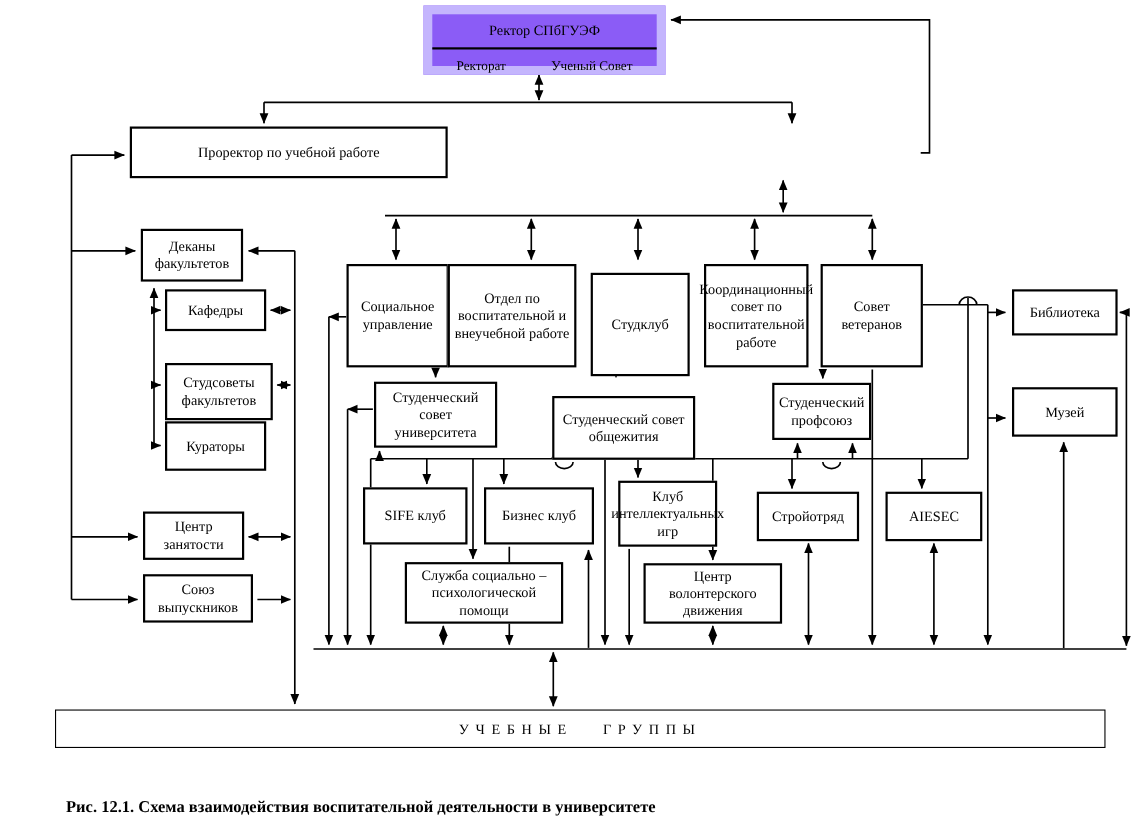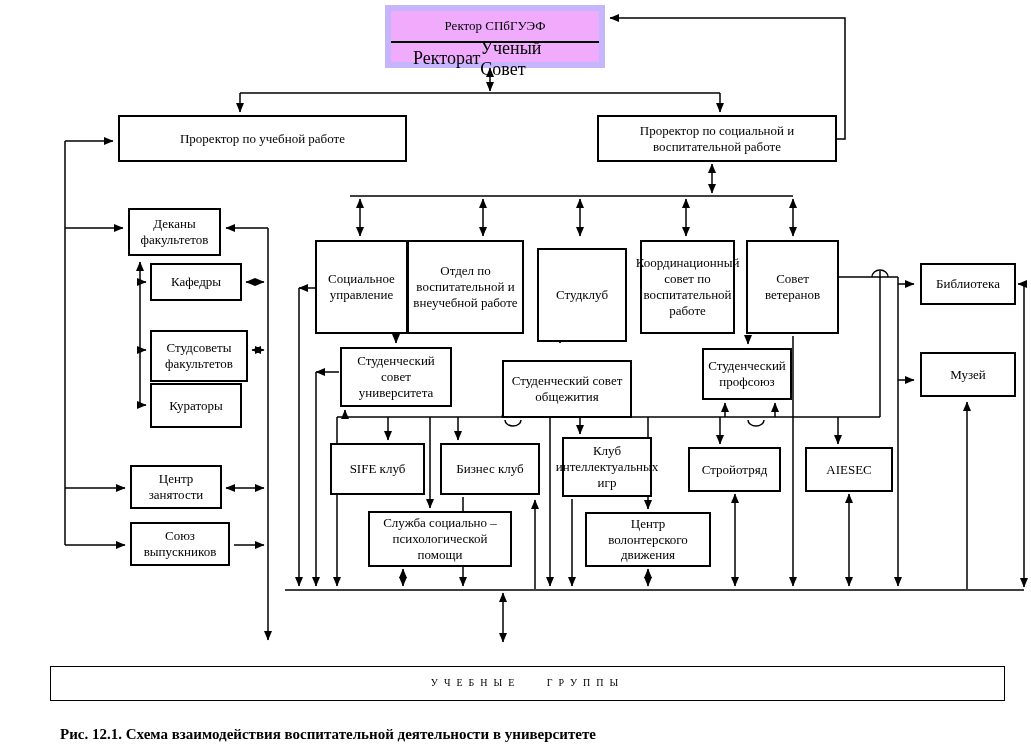--- a/index.html
+++ b/index.html
@@ -2,24 +2,24 @@
 <html><head>
 <meta charset="utf-8">
 <style>
   html,body{margin:0;padding:0;background:#fff;}
   #stage{position:relative;width:1031px;height:748px;background:#fff;overflow:hidden;
          font-family:"Liberation Serif",serif;color:#000;}
   #wires{position:absolute;left:0;top:0;z-index:1;}
   .box{position:absolute;z-index:2;border:2px solid #000;background:#fff;box-sizing:border-box;
        display:flex;align-items:center;justify-content:center;text-align:center;
        font-size:13px;line-height:1.22;padding:2px 3px;}
-  .compound{position:absolute;z-index:2;border:6px solid #c4b5fd;background:#f0abfc;box-sizing:border-box;}
+  .compound{position:absolute;z-index:2;border:8px solid #c4b5fd;background:#8b5cf6;box-sizing:border-box;}
   .compound .row-top{height:30px;border-bottom:2px solid #000;display:flex;align-items:center;justify-content:center;font-size:13px;}
-  .compound .row-bot{height:31px;display:flex;align-items:center;justify-content:space-between;padding:0 22px;font-size:18px;}
-  .groups{letter-spacing:6px;word-spacing:18px;font-size:10px;margin-top:21px;}
+  .compound .row-bot{height:31px;display:flex;align-items:center;justify-content:space-between;padding:0 22px;font-size:12px;}
+  .groups{letter-spacing:6px;word-spacing:18px;font-size:13px;}
   .caption{position:absolute;z-index:2;font-size:15px;font-weight:bold;margin-top:20px;}
 </style>
 </head>
 <body>
 
 <div id="stage">
 
   <svg id="wires" width="1031" height="748" viewBox="0 0 1031 748">
     <defs>
       <marker id="ah" markerUnits="userSpaceOnUse" markerWidth="10" markerHeight="10" viewBox="0 0 10 10" refX="9" refY="5" orient="auto-start-reverse">
@@ -116,23 +116,20 @@
     </div>
     <div class="row-bot">
       <span>Ректорат</span>
       <span>Ученый Совет</span>
     </div>
   </div>
 
   <div class="box" style="left:118px;top:115px;width:289px;height:47px">
       <span>Проректор по учебной работе</span>
     </div>
-  <div class="box" style="left:597px;top:115px;width:240px;height:47px">
-      <span>Проректор по социальной и воспитательной работе</span>
-    </div>
 
   <div class="box" style="left:128px;top:208px;width:93px;height:48px">
       <span>Деканы факультетов</span>
     </div>
   <div class="box" style="left:150px;top:263px;width:92px;height:38px">
       <span>Кафедры</span>
     </div>
   <div class="box" style="left:150px;top:330px;width:98px;height:52px">
       <span>Студсоветы факультетов</span>
     </div>

